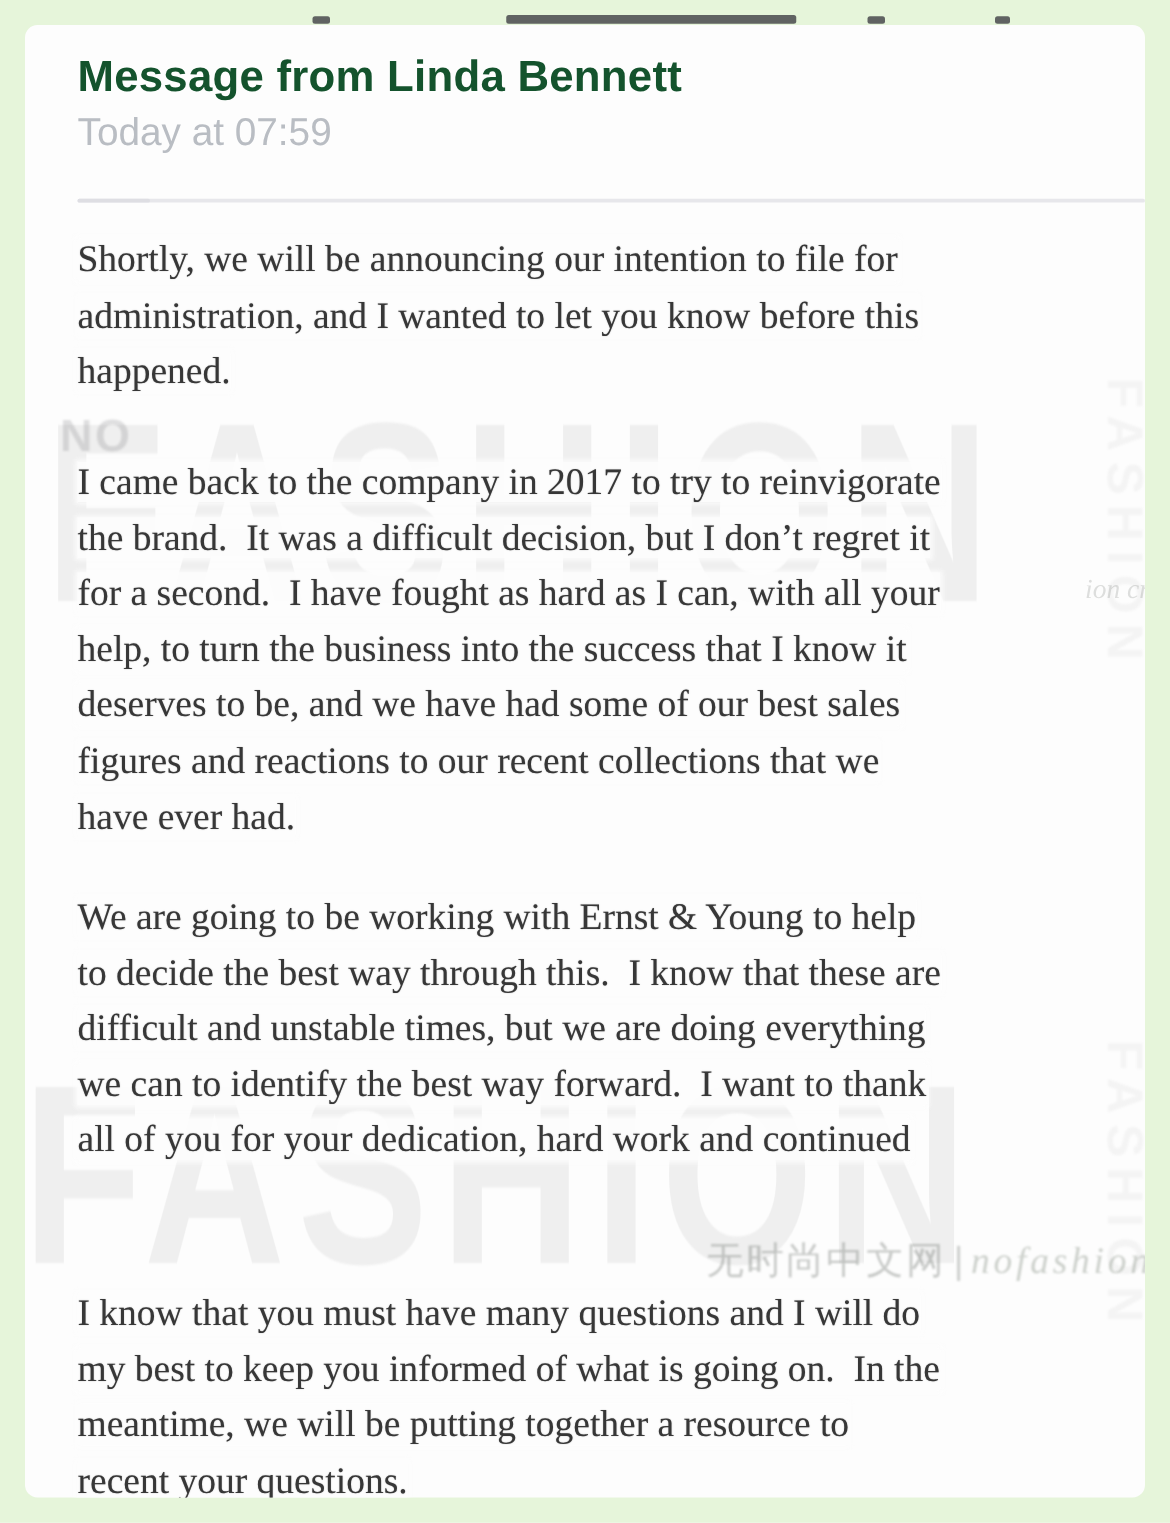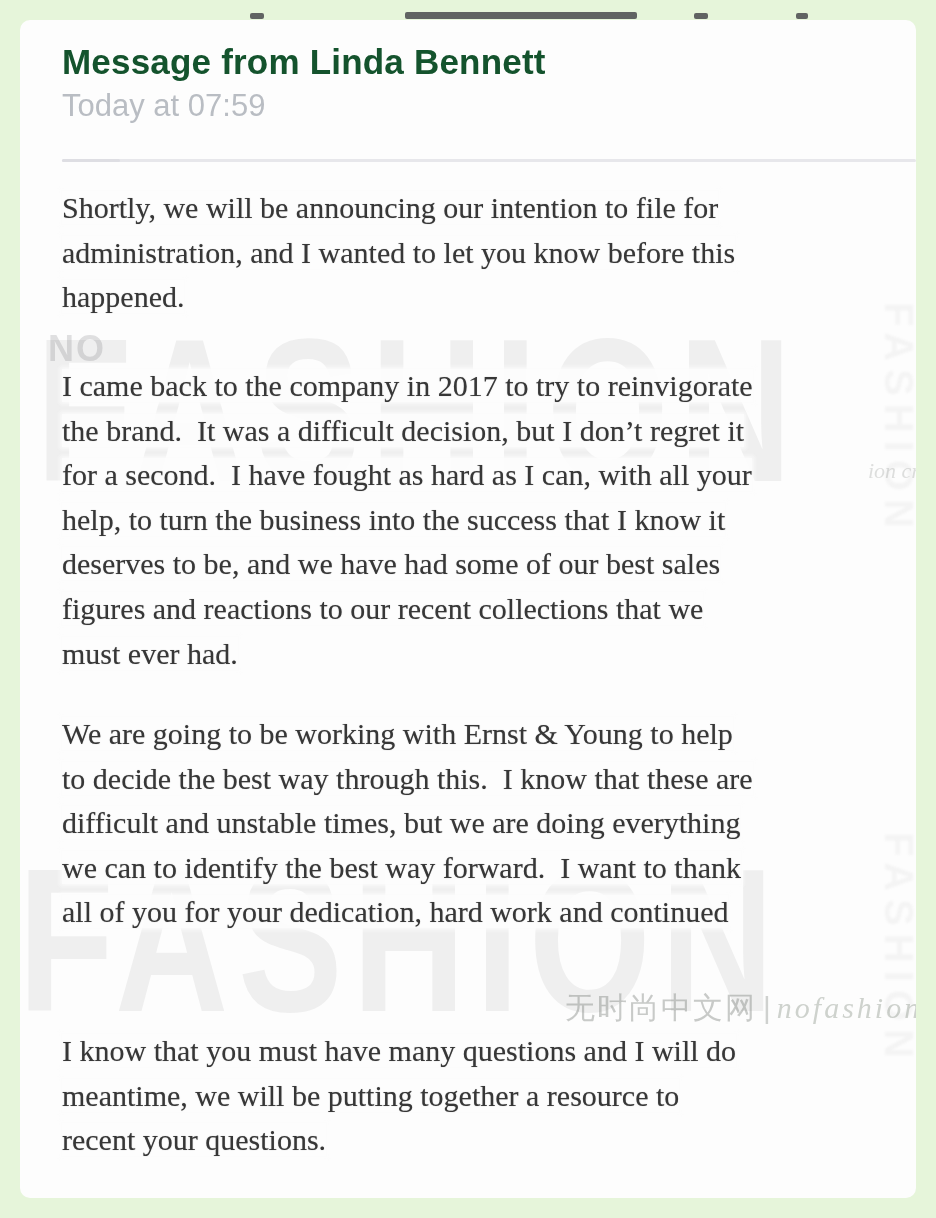--- a/index.html
+++ b/index.html
@@ -186,32 +186,33 @@
         <div class="line"><span>happened.</span></div>
       </div>
 
       <div class="para p2">
         <div class="line"><span>I came back to the company in 2017 to try to reinvigorate</span></div>
         <div class="line"><span>the brand.  It was a difficult decision, but I don’t regret it</span></div>
         <div class="line"><span>for a second.  I have fought as hard as I can, with all your</span></div>
         <div class="line"><span>help, to turn the business into the success that I know it</span></div>
         <div class="line"><span>deserves to be, and we have had some of our best sales</span></div>
         <div class="line"><span>figures and reactions to our recent collections that we</span></div>
-        <div class="line"><span>must ever had.</span></div>
+        <div class="line"><span>have ever had.</span></div>
       </div>
 
       <div class="para p3">
         <div class="line"><span>We are going to be working with Ernst &amp; Young to help</span></div>
         <div class="line"><span>to decide the best way through this.  I know that these are</span></div>
         <div class="line"><span>difficult and unstable times, but we are doing everything</span></div>
         <div class="line"><span>we can to identify the best way forward.  I want to thank</span></div>
         <div class="line"><span>all of you for your dedication, hard work and continued</span></div>
       </div>
 
       <div class="para p4">
         <div class="line"><span>I know that you must have many questions and I will do</span></div>
+        <div class="line"><span>my best to keep you informed of what is going on.  In the</span></div>
         <div class="line"><span>meantime, we will be putting together a resource to</span></div>
         <div class="line"><span>recent your questions.</span></div>
       </div>
 
     </div>
   </div>
 </div>
 
 </body></html>

